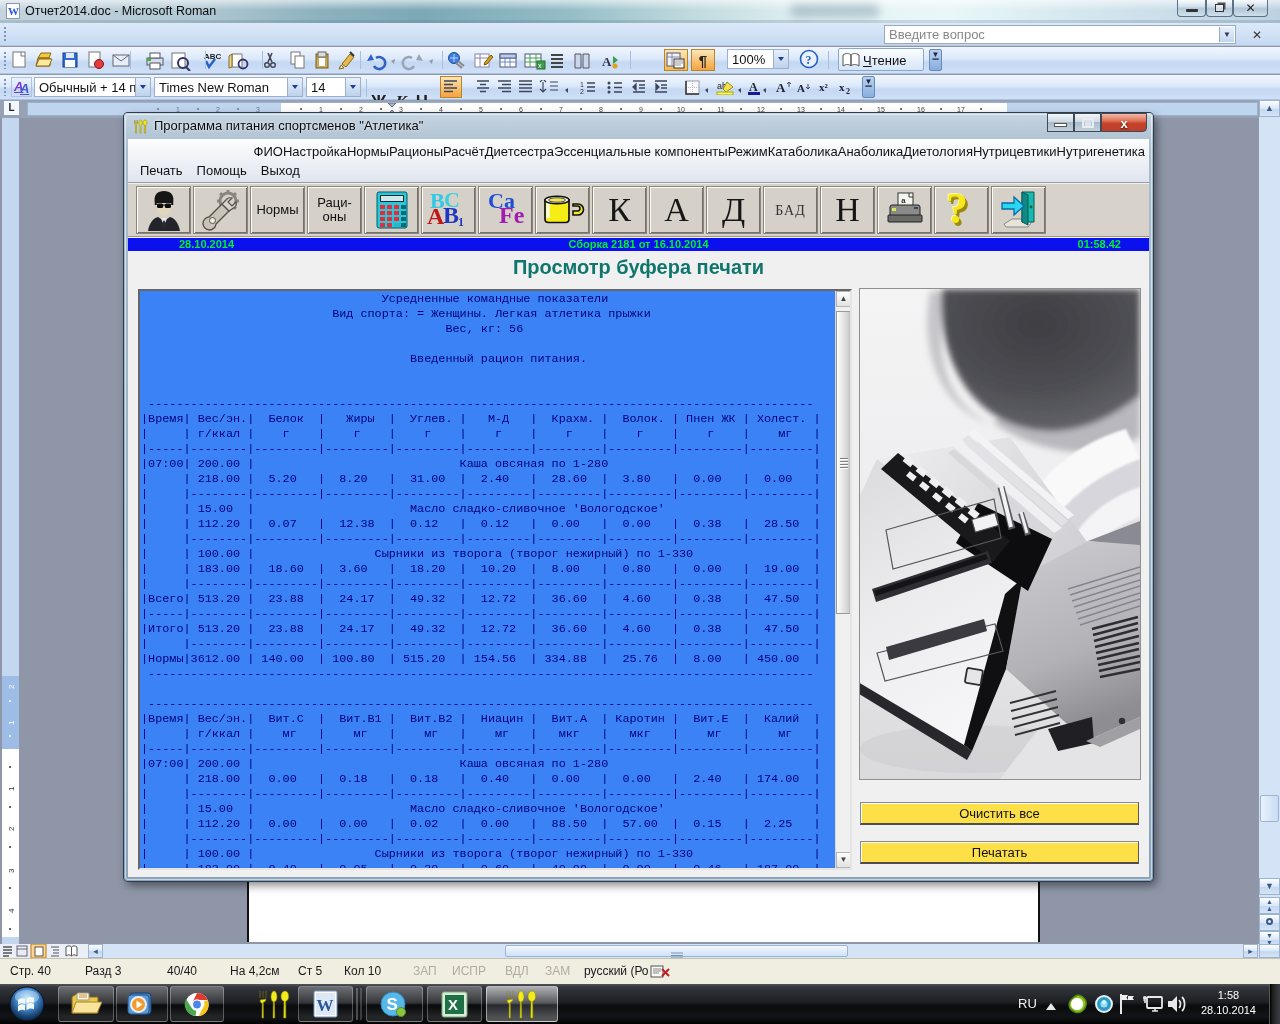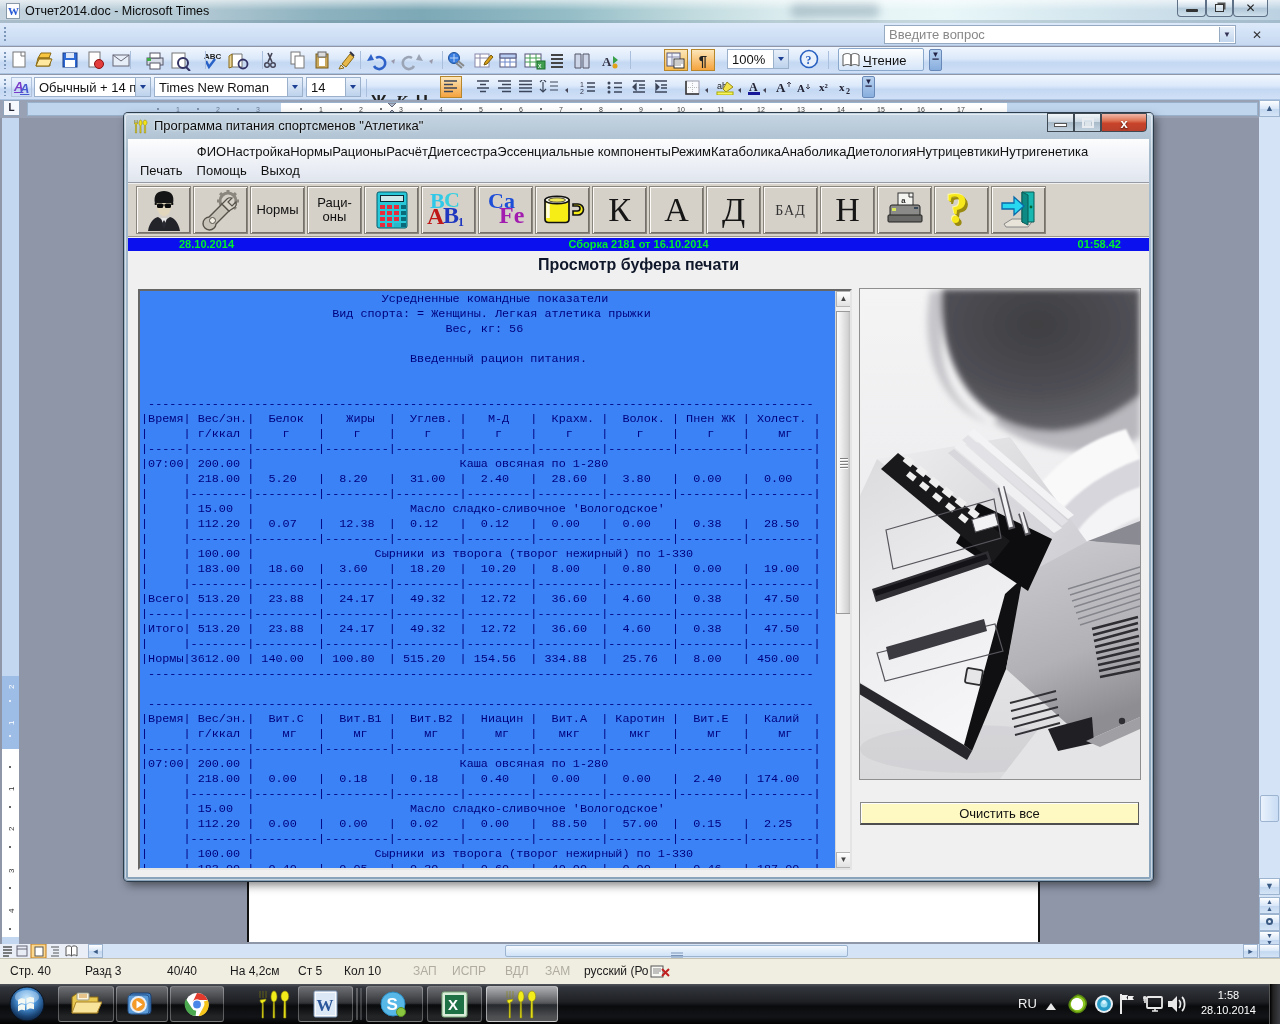--- a/index.html
+++ b/index.html
@@ -60,54 +60,54 @@
 
 #app{left:124px;top:113px;width:1029px;height:768px;border-radius:4px;background:linear-gradient(180deg,#c6d5e2 0%,#a7bccd 5%,#8aa4bb 100%);box-shadow:0 0 0 1px #2e3d4c,3px 4px 10px rgba(0,0,0,.5);}
 #app .hl{left:1px;top:1px;width:1027px;height:766px;border-radius:3px;border:1px solid rgba(255,255,255,.55);pointer-events:none}
 #apptitle{left:30px;top:5px;font-size:13px;color:#0a0a0a;text-shadow:0 0 3px rgba(255,255,255,.8)}
 #appicon{left:9px;top:6px;width:15px;height:15px}
 .acb{top:0;height:19px;border:1px solid #3f4a55;background:linear-gradient(180deg,#f4f7f9 0%,#cdd9e4 45%,#a9bac9 50%,#c2d2df 100%);color:#333;text-align:center}
 .acb.close{background:linear-gradient(180deg,#f0b8aa 0%,#dd7355 40%,#c8432a 55%,#b8402c 100%)}
 #appclient{left:4px;top:26px;width:1021px;height:738px;background:#f0f0f0}
 
 #amenu{left:0;top:0;width:1021px;height:44px;background:linear-gradient(180deg,#fdfdfe,#e6eaf2 80%,#dfe4ee);border-bottom:1px solid #979ba3;font-size:13px;color:#111}
-#amenu .r1{position:absolute;left:12px;top:5px;width:1005px;display:flex;justify-content:center}
+#amenu .r1{position:absolute;left:12px;top:5px;width:1005px;display:flex;justify-content:flex-end}
 #amenu .r2{position:absolute;left:12px;top:24px}
 #amenu .r2 span{margin-right:14px}
 #atoolbar{left:0;top:45px;width:1021px;height:53px;background:#d7d3cb;border-bottom:1px solid #9a968e}
 .abtn{position:absolute;top:2px;width:55px;height:48px;background:#d5d1c9;border:1px solid #8a867e;box-shadow:inset 1px 1px 0 #fcfbf8,inset -1px -1px 0 #75716a;text-align:center}
 .abtn .lbl{font-size:13px;color:#111;line-height:14px;position:relative;top:16px}
 .abtn .lbl2{font-size:13px;color:#111;line-height:14px;position:relative;top:9px}
 .abtn .big{font-family:"Liberation Serif",serif;font-size:34px;color:#161616;line-height:46px}
 .abtn .bad{font-family:"Liberation Serif",serif;font-size:14px;color:#333;line-height:48px;letter-spacing:1px}
 #bluebar{left:0;top:99px;width:1021px;height:13px;background:#0a10ee;color:#00f02c;font-size:11px;font-weight:bold;line-height:13px}
 #bluebar .c{position:absolute;left:0;width:100%;text-align:center}
 #bluebar .l{position:absolute;left:51px}
 #bluebar .r{position:absolute;right:28px}
 
-#heading{left:0;top:117px;width:1021px;text-align:center;font-size:16px;font-weight:bold;color:#0f172a}
+#heading{left:0;top:117px;width:1021px;text-align:center;font-size:20px;font-weight:bold;color:#0f766e}
 #txtarea{left:10px;top:150px;width:714px;height:581px;background:#3b82f6;border-top:2px solid #666;border-left:2px solid #666;border-right:2px solid #e4e4e4;border-bottom:2px solid #e4e4e4;overflow:hidden}
 #txtarea pre{font-family:"Liberation Mono",monospace;font-size:11.8px;line-height:15px;color:#00007d;margin:1px 0 0 1px}
 #tsb{position:absolute;right:0;top:0;width:15px;height:577px;background:#f0f0f0;border-left:1px solid #d8d8d8}
 .tsbtn{position:absolute;left:0;width:15px;height:16px;background:linear-gradient(180deg,#fefefe,#e2e2e2);border:1px solid #b4b4b4;color:#444;font-size:8px;text-align:center;line-height:14px}
 #tsthumb{position:absolute;left:0px;top:20px;width:15px;height:303px;background:linear-gradient(90deg,#fdfdfd,#d2d2d2 85%,#bdbdbd);border:1px solid #9a9a9a}
 #tsthumb .g{position:absolute;left:3px;width:8px;height:1px;background:#808080;box-shadow:0 1px 0 #fff}
 
 #photo{left:731px;top:149px;width:282px;height:492px;border:1px solid #8f8f8f;background:#ececee}
-.rbtn{left:732px;width:279px;height:23px;background:#fef9c3;border:1px solid #898989;border-bottom:2px solid #4e4e4e;border-right:1px solid #5a5a5a;box-shadow:inset 1px 1px 0 #fdfdfd;text-align:center;font-size:13px;color:#111;line-height:21px}
+.rbtn{left:732px;width:279px;height:23px;background:#fde047;border:1px solid #898989;border-bottom:2px solid #4e4e4e;border-right:1px solid #5a5a5a;box-shadow:inset 1px 1px 0 #fdfdfd;text-align:center;font-size:13px;color:#111;line-height:21px}
 </style>
 
 <div class="abs" id="wtitle">
  <div class="abs blob1"></div>
     <div class="abs blob2"></div>
     <div class="abs blob3"></div>
  <div class="abs" id="wicon">
       <span>W</span>
     </div>
- <div class="abs txt">Отчет2014.doc - Microsoft Times</div>
+ <div class="abs txt">Отчет2014.doc - Microsoft Roman</div>
  <div class="abs capbtn" style="left:1177px;width:29px">
       <div style="margin:9px auto 0;width:12px;height:3px;background:#333;border-radius:1px"></div>
     </div>
  <div class="abs capbtn" style="left:1206px;width:27px">
       <div style="margin:4px auto 0;width:9px;height:8px;border:1.5px solid #333;background:rgba(255,255,255,.4);box-shadow:2px -2px 0 -0.5px #555"></div>
     </div>
  <div class="abs capbtn" style="left:1233px;width:35px"><span style="font-size:12px;line-height:16px;color:#222">✕</span></div>
 </div>
 
 <div class="abs" id="wmenu">
@@ -827,14 +827,15 @@
 <path d="M232 340 L278 328M233 346 L278 334M234 352 L278 340M235 358 L279 347M236 364 L279 354M237 370 L279 360M238 376 L280 367M239 382 L280 373M240 388 L280 380"></path>
 </g>
 <g stroke="#323236" stroke-width="2">
 <path d="M150 414 L196 402M151 422 L197 410M152 430 L198 418M154 438 L199 426M155 446 L200 434"></path>
 </g>
 <path d="M188 440 L232 428 L234 454 L198 462 Z" fill="#202024"></path>
 <circle cx="262" cy="432" r="3.2" fill="#303034"></circle>
 <path d="M226 452 L280 428 L280 440 L240 458 Z" fill="#a0a0a4"></path>
 </svg></div>
   <div class="abs rbtn" style="top:663px">Очистить все</div>
+  <div class="abs rbtn" style="top:702px">Печатать</div>
  </div>
 </div>
 
 </body></html>

